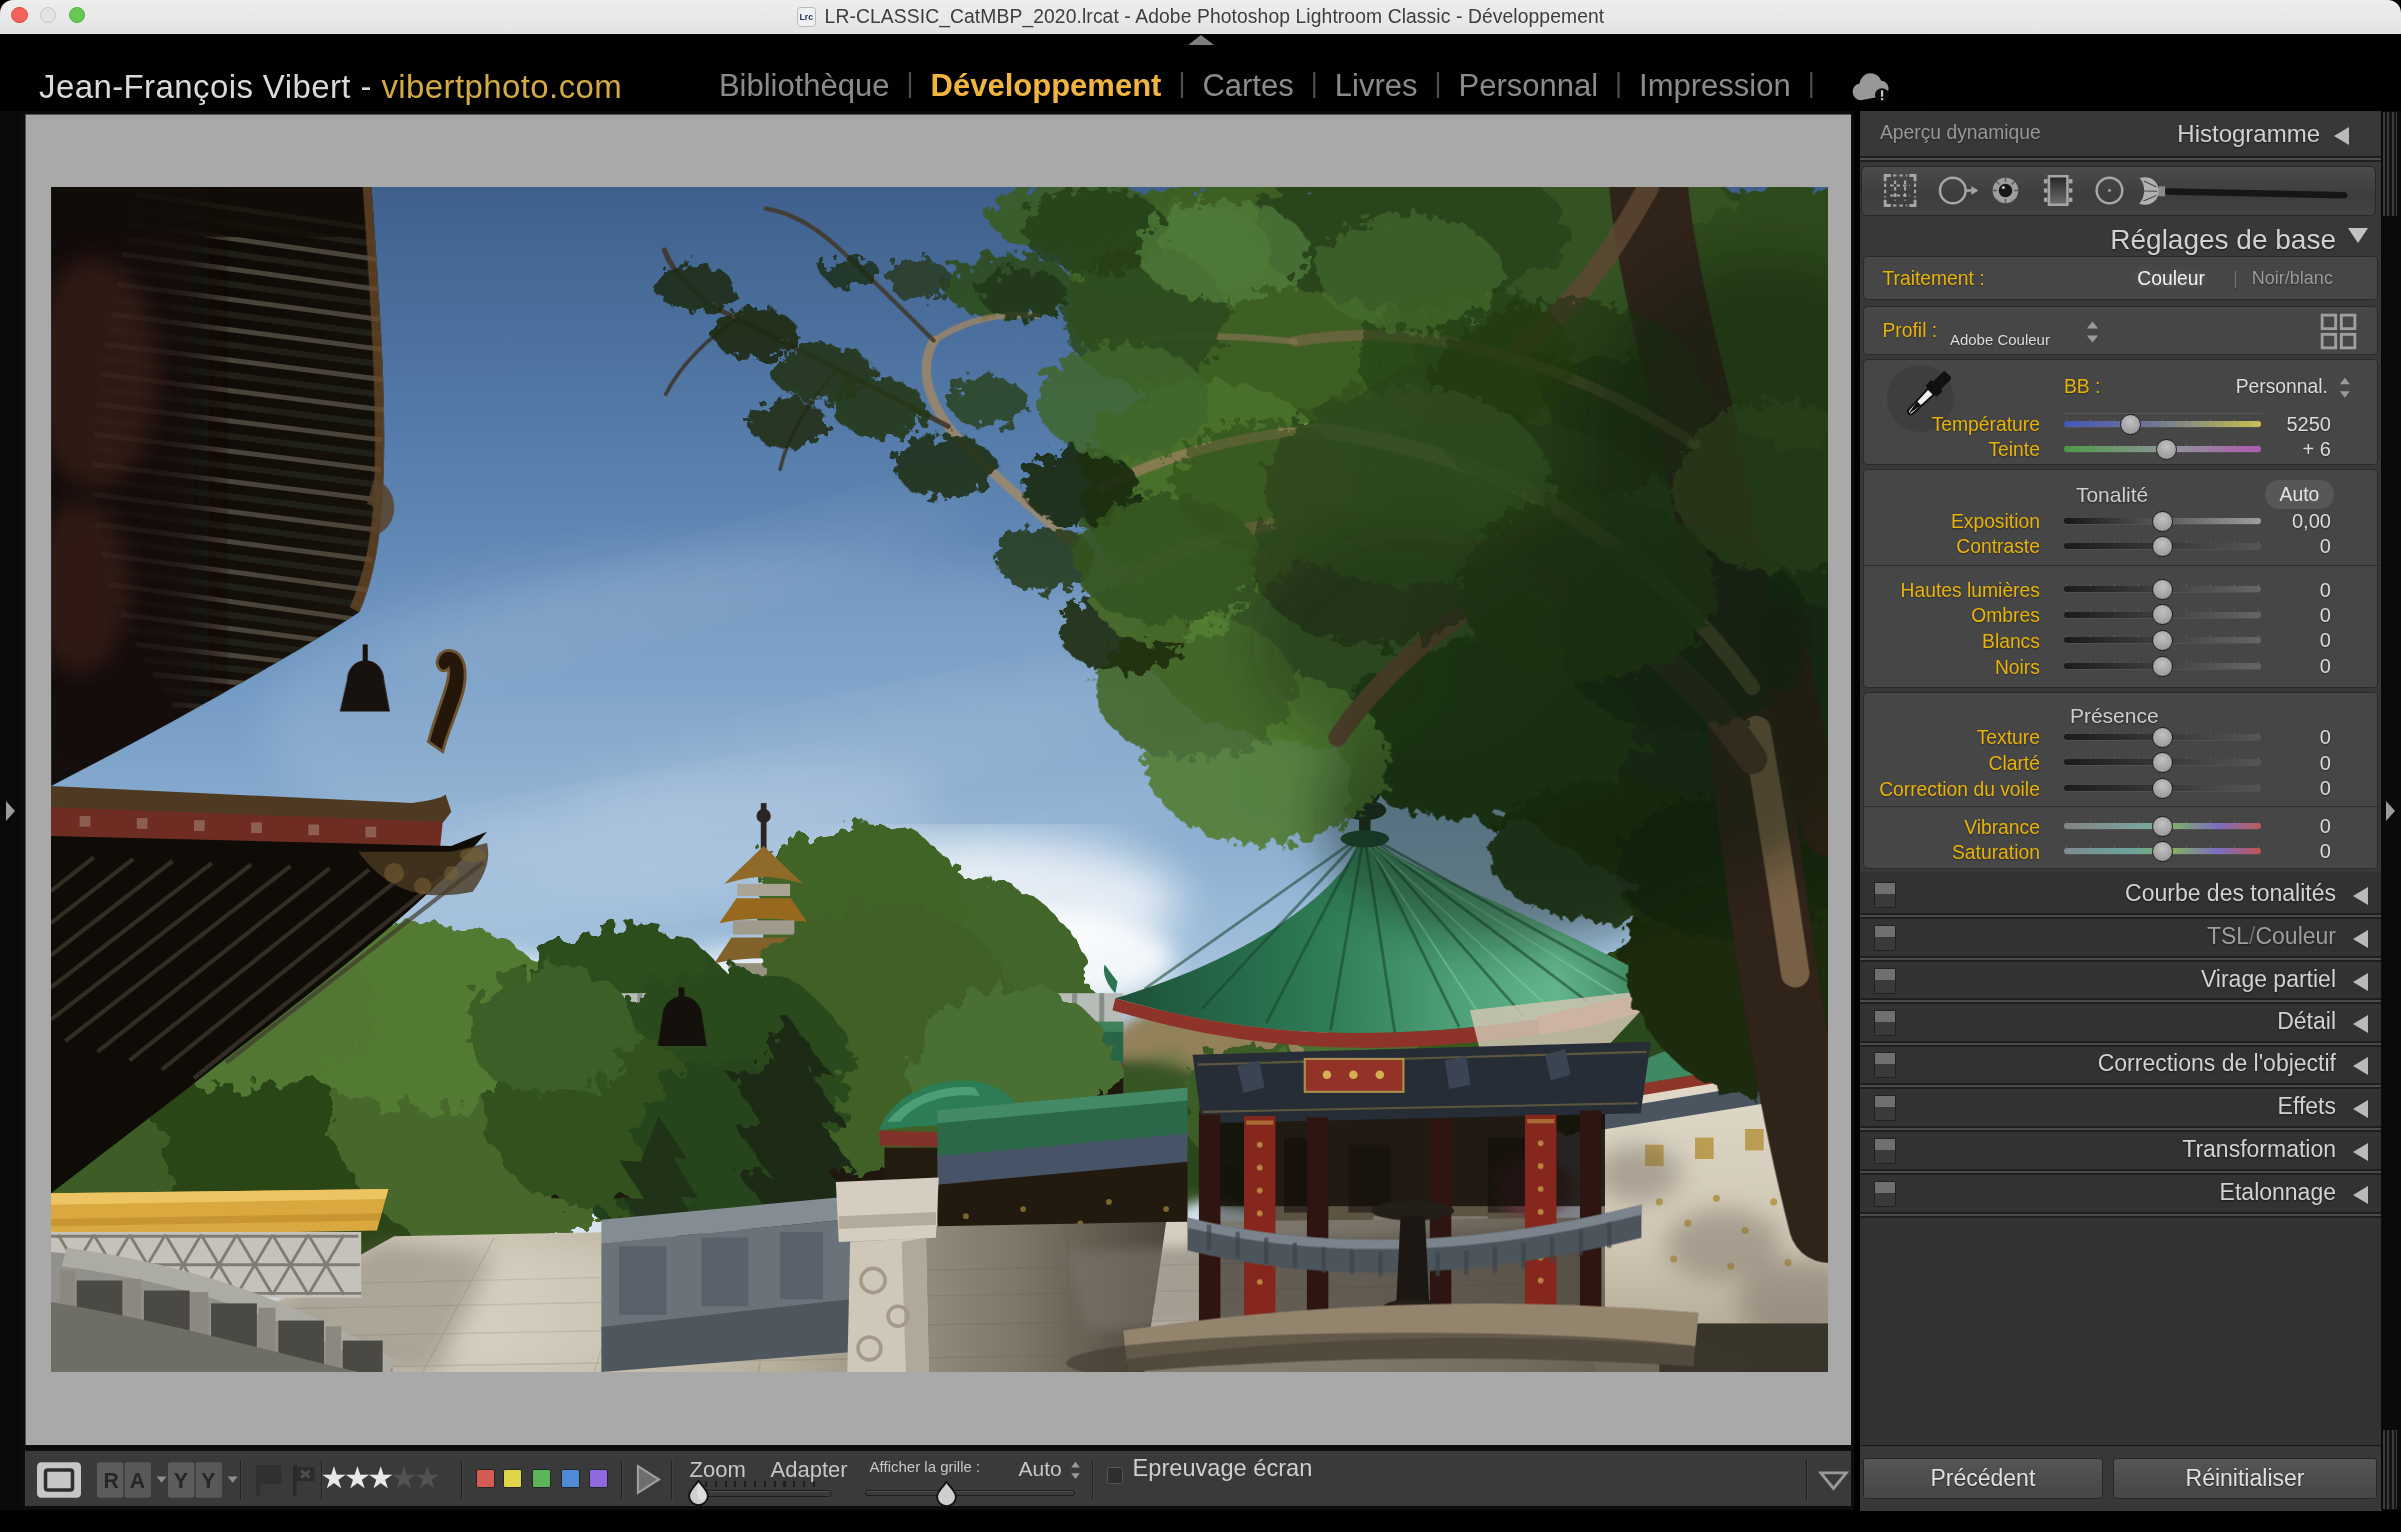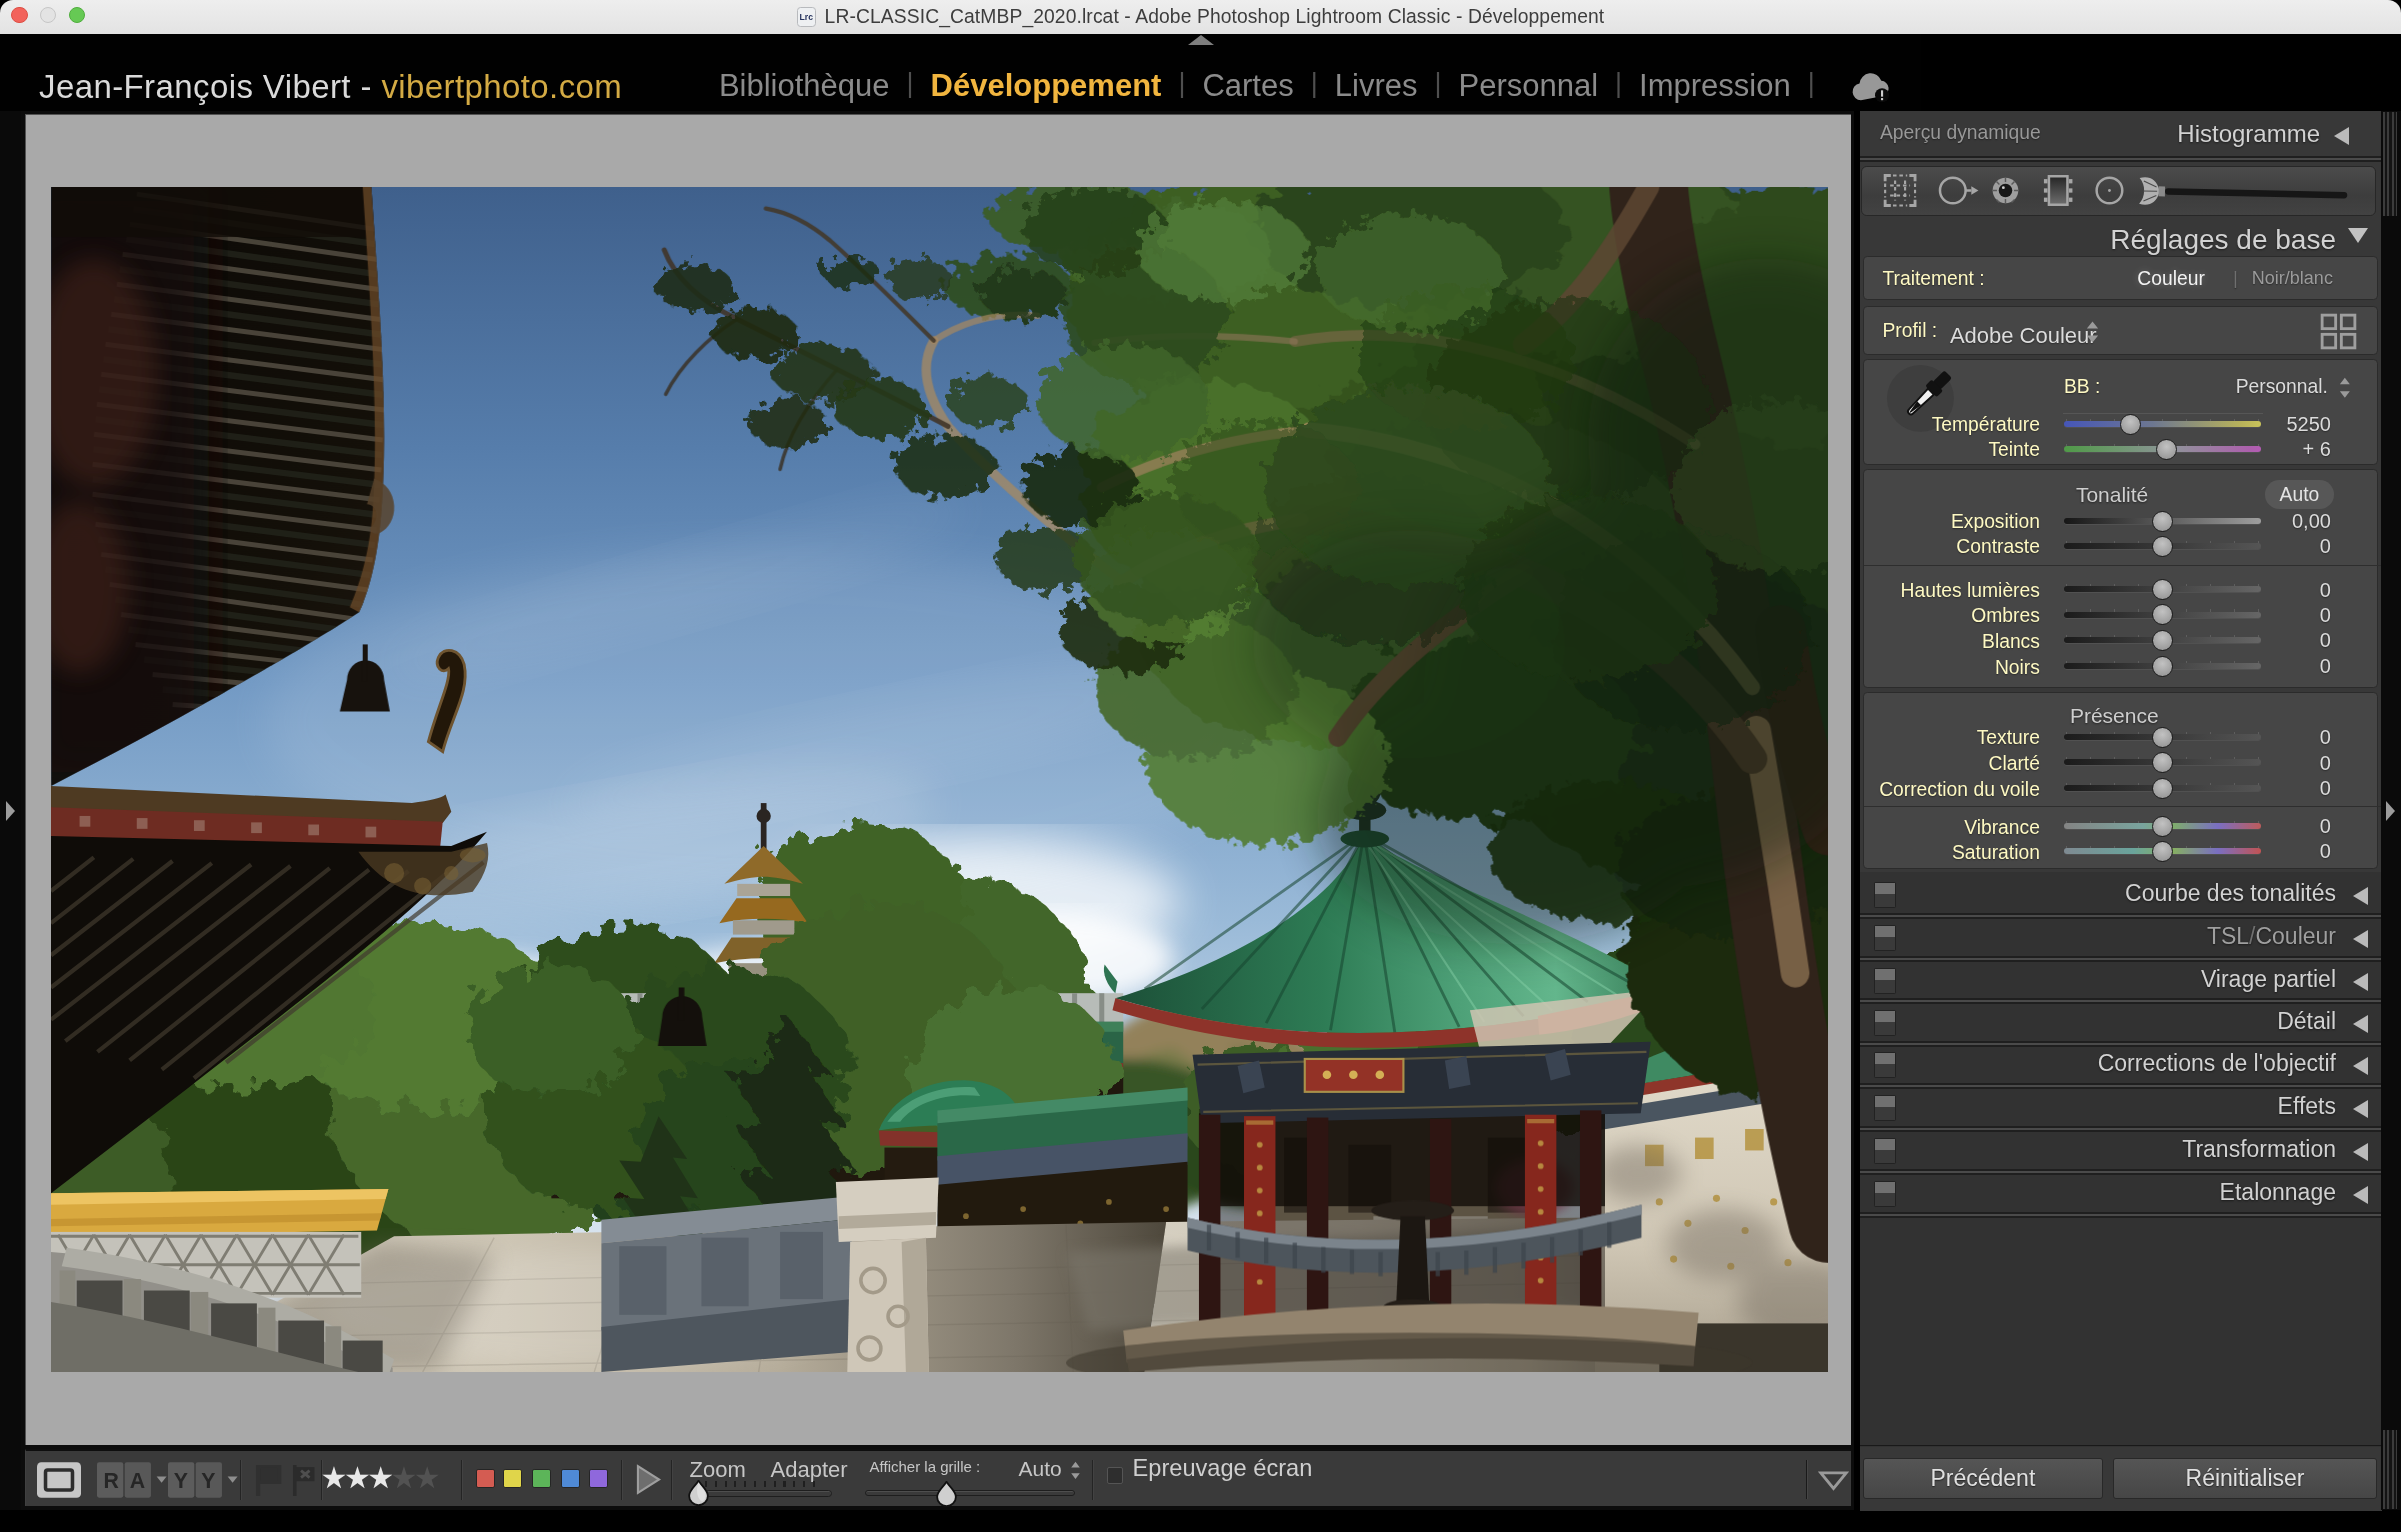--- a/index.html
+++ b/index.html
@@ -31,21 +31,21 @@
 
 #content{left:21px;top:111px;width:1833px;height:1399px;background:#0c0c0c}
 #viewport{position:absolute;left:3.6px;top:2.9px;width:1826px;height:1331px;background:#a9a9a9;border-top:1.4px solid #535353;border-left:1.4px solid #535353}
 #photo{position:absolute;left:25px;top:72px;width:1777px;height:1185px;background:#7493b8}
 
 #toolbar{position:absolute;left:3.6px;top:1338px;width:1826px;height:57px;background:#3a3a3a;border-top:2.1px solid #0e0e0e;border-left:1.4px solid #404040}
 .tbtxt{position:absolute;font-size:22px;color:#c6c6c6}
 
 #panel{left:1860px;top:111px;width:522px;height:1401px;background:#383838}
 .sec{position:absolute;left:2.9px;width:515px;background:#464646;border:1.4px solid #2b2b2b;border-radius:4.3px}
-.lbl{position:absolute;font-size:19.3px;color:#fef9c3;white-space:nowrap;text-shadow:0 1.4px 1.4px rgba(0,0,0,0.4)}
+.lbl{position:absolute;font-size:19.3px;color:#eab308;white-space:nowrap;text-shadow:0 1.4px 1.4px rgba(0,0,0,0.4)}
 .val{position:absolute;font-size:20px;color:#dcdcdc;white-space:nowrap;text-align:right;text-shadow:0 1.4px 1.4px rgba(0,0,0,0.4)}
 .hdr{position:absolute;font-size:23px;color:#d2d2d2;white-space:nowrap;text-shadow:0 1.4px 2.1px rgba(0,0,0,0.5)}
 .ltri{width:0;height:0;border-top:9.3px solid transparent;border-bottom:9.3px solid transparent;border-right:15.7px solid #bababa;position:absolute}
 .dtri{width:0;height:0;border-left:10px solid transparent;border-right:10px solid transparent;border-top:15.7px solid #c2c2c2;position:absolute}
 .track{position:absolute;height:6.4px;border-radius:3.6px;background:#262626;box-shadow:0 0.7px 0 #555}
 .thumb{position:absolute;width:21.4px;height:21.4px;border-radius:10.7px 10.7px 10.7px 10.7px;background:radial-gradient(circle at 50% 35%,#c2c2c2,#8e8e8e);border:1.4px solid #1d1d1d}
 .ticks{position:absolute;height:5px;background-image:repeating-linear-gradient(90deg,#5e5e5e 0 1.4px,transparent 1.4px 24px)}
 .chk{position:absolute;left:14.3px;width:21.4px;height:26px;border:1.4px solid #222;background:linear-gradient(#707070 0 45%,#3a3a3a 45% 100%);border-radius:1.4px}
 .dsep{position:absolute;left:0;width:522px;height:5.7px;background:linear-gradient(#1f1f1f 0 2.1px,#4a4a4a 2.1px 3.6px,#1f1f1f 3.6px 5.7px)}
 
@@ -712,21 +712,21 @@
 
     <div class="sec" style="top:145px;height:44px">
       <div class="lbl" style="left:18.6px;top:11.4px">Traitement :</div>
       <div class="val" style="right:172px;top:10.7px;color:#f2f2f2;font-size:19.3px;text-shadow:0 0 7.1px rgba(255,255,255,0.25)">Couleur</div>
       <div class="lbl" style="right:139px;top:10px;color:#6f6f6f;font-size:18.6px">|</div>
       <div class="val" style="right:44px;top:11.4px;color:#9b9b9b;font-size:18px">Noir/blanc</div>
     </div>
 
     <div class="sec" style="top:195px;height:49px">
       <div class="lbl" style="left:18.6px;top:13px">Profil :</div>
-      <div class="val" style="left:86px;top:16px;font-size:22px">Adobe Couleur</div>
+      <div class="val" style="left:86px;top:24px;font-size:15px">Adobe Couleur</div>
       <svg style="position:absolute;left:220px;top:13px" width="17" height="24" viewBox="0 0 24 34">
           <path d="M12 2 l8 10 h-16 z M12 32 l8 -10 h-16 z" fill="#9a9a9a"></path>
         </svg>
       <svg style="position:absolute;right:20px;top:5.7px" width="37" height="37" viewBox="0 0 52 52">
           <g fill="none" stroke="#9f9f9f" stroke-width="4">
             <rect x="3" y="3" width="19" height="19"></rect>
             <rect x="30" y="3" width="19" height="19"></rect>
             <rect x="3" y="30" width="19" height="19"></rect>
             <rect x="30" y="30" width="19" height="19"></rect>
           </g>

